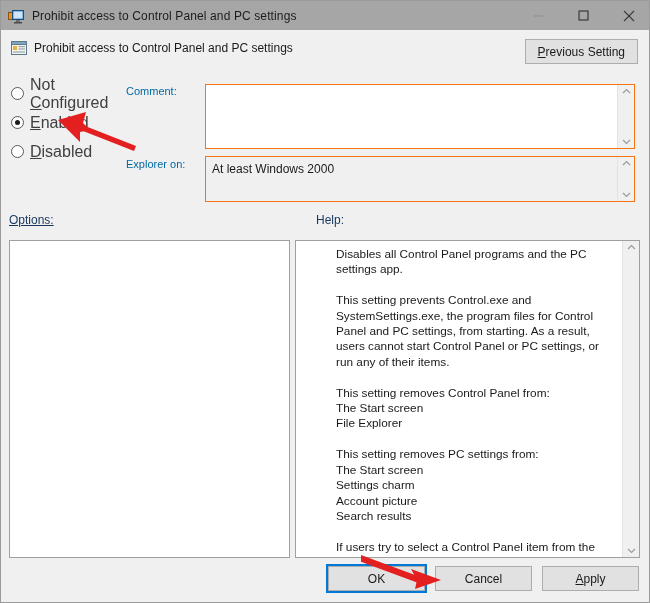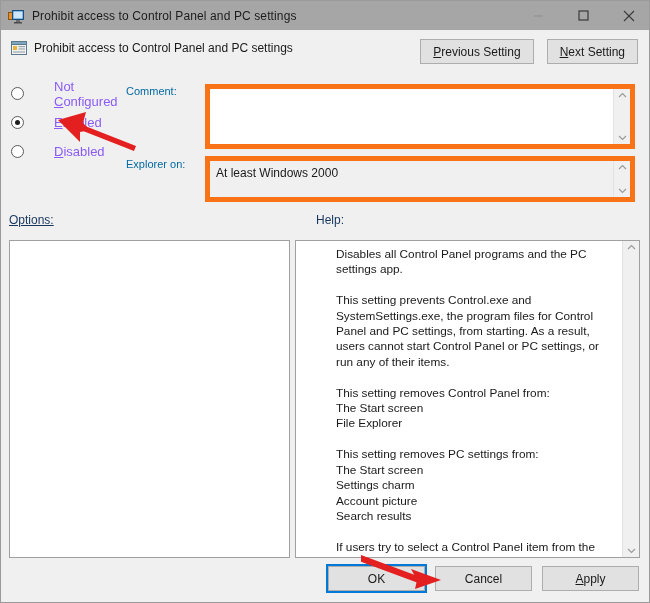--- a/index.html
+++ b/index.html
@@ -109,23 +109,22 @@
   .radio-group {
     position: absolute;
     left: 10px; top: 83px;
     width: 120px;
   }
   .radio-row {
     display: flex;
     align-items: center;
     height: 19px;
     margin-bottom: 10px;
-    font-size: 13px;
-    color: #8b5cf6;
-    gap: 24px;
+    font-size: 16px;
+    color: #404040;
   }
   .radio-dot {
     width: 13px; height: 13px;
     border-radius: 50%;
     border: 1px solid #5a5a5a;
     background: #ffffff;
     box-sizing: border-box;
     margin-right: 6px;
     position: relative;
     flex: 0 0 auto;
@@ -146,21 +145,21 @@
     font-size: 11px;
     color: #0369a1;
     white-space: nowrap;
   }
   .lbl-comment { left: 125px; top: 84px; }
   .lbl-supported { left: 125px; top: 157px; }
 
   .textbox {
     position: absolute;
     box-sizing: border-box;
-    border: 5px solid #f97316;
+    border: 1px solid #f97316;
     background: #ffffff;
     display: flex;
   }
   .textbox .content {
     flex: 1 1 auto;
     font-size: 12px;
     color: #1a1a1a;
     padding: 5px 6px;
     overflow: hidden;
     line-height: 15px;
@@ -304,23 +303,20 @@
         <rect x="7.5" y="6" width="6.5" height="1.2" fill="#9aa7ae"></rect>
         <rect x="7.5" y="8.4" width="6.5" height="1.2" fill="#9aa7ae"></rect>
         <rect x="2" y="11.4" width="12" height="1.2" fill="#9aa7ae"></rect>
       </svg>
     </div>
     <div class="header-title">Prohibit access to Control Panel and PC settings</div>
     <div class="nav-buttons">
       <div class="btn">
           <span><u>P</u>revious Setting</span>
         </div>
-      <div class="btn">
-          <span><u>N</u>ext Setting</span>
-        </div>
     </div>
   </div>
 
   <div class="radio-group">
     <div class="radio-row">
       <span class="radio-dot"></span>
       <span class="radio-label">Not <u>C</u>onfigured</span>
     </div>
     <div class="radio-row">
       <span class="radio-dot checked"></span>

